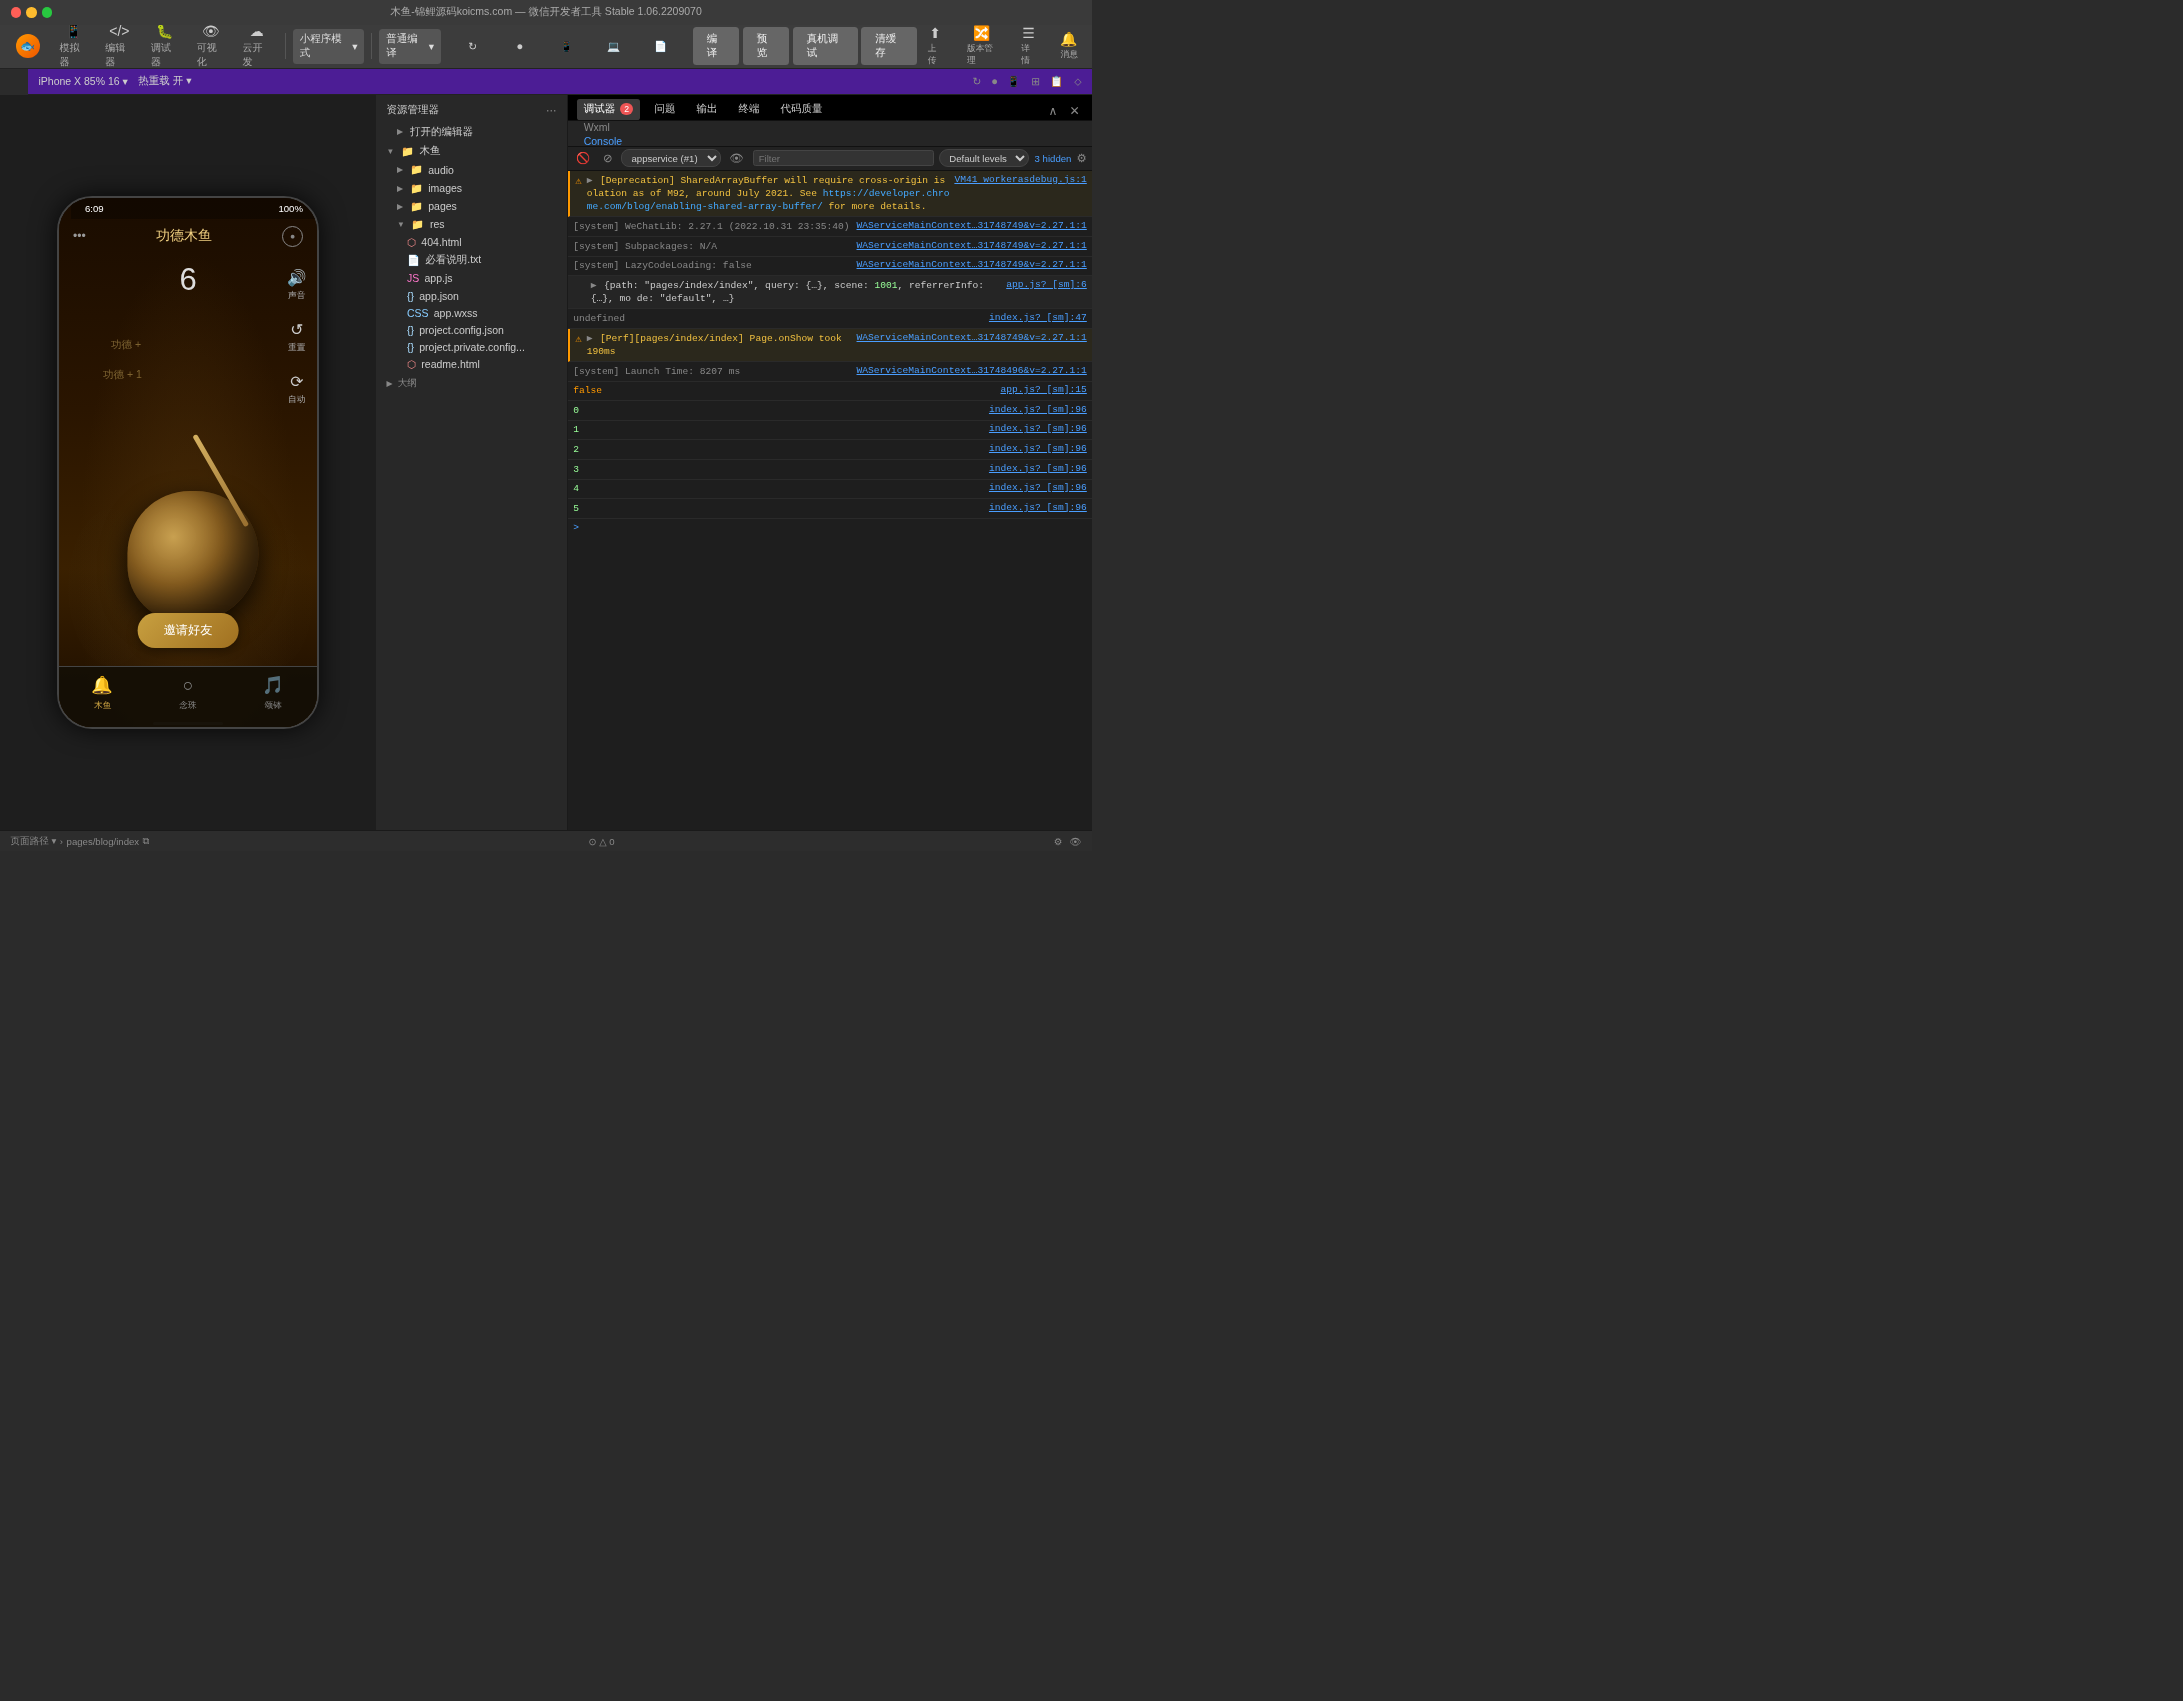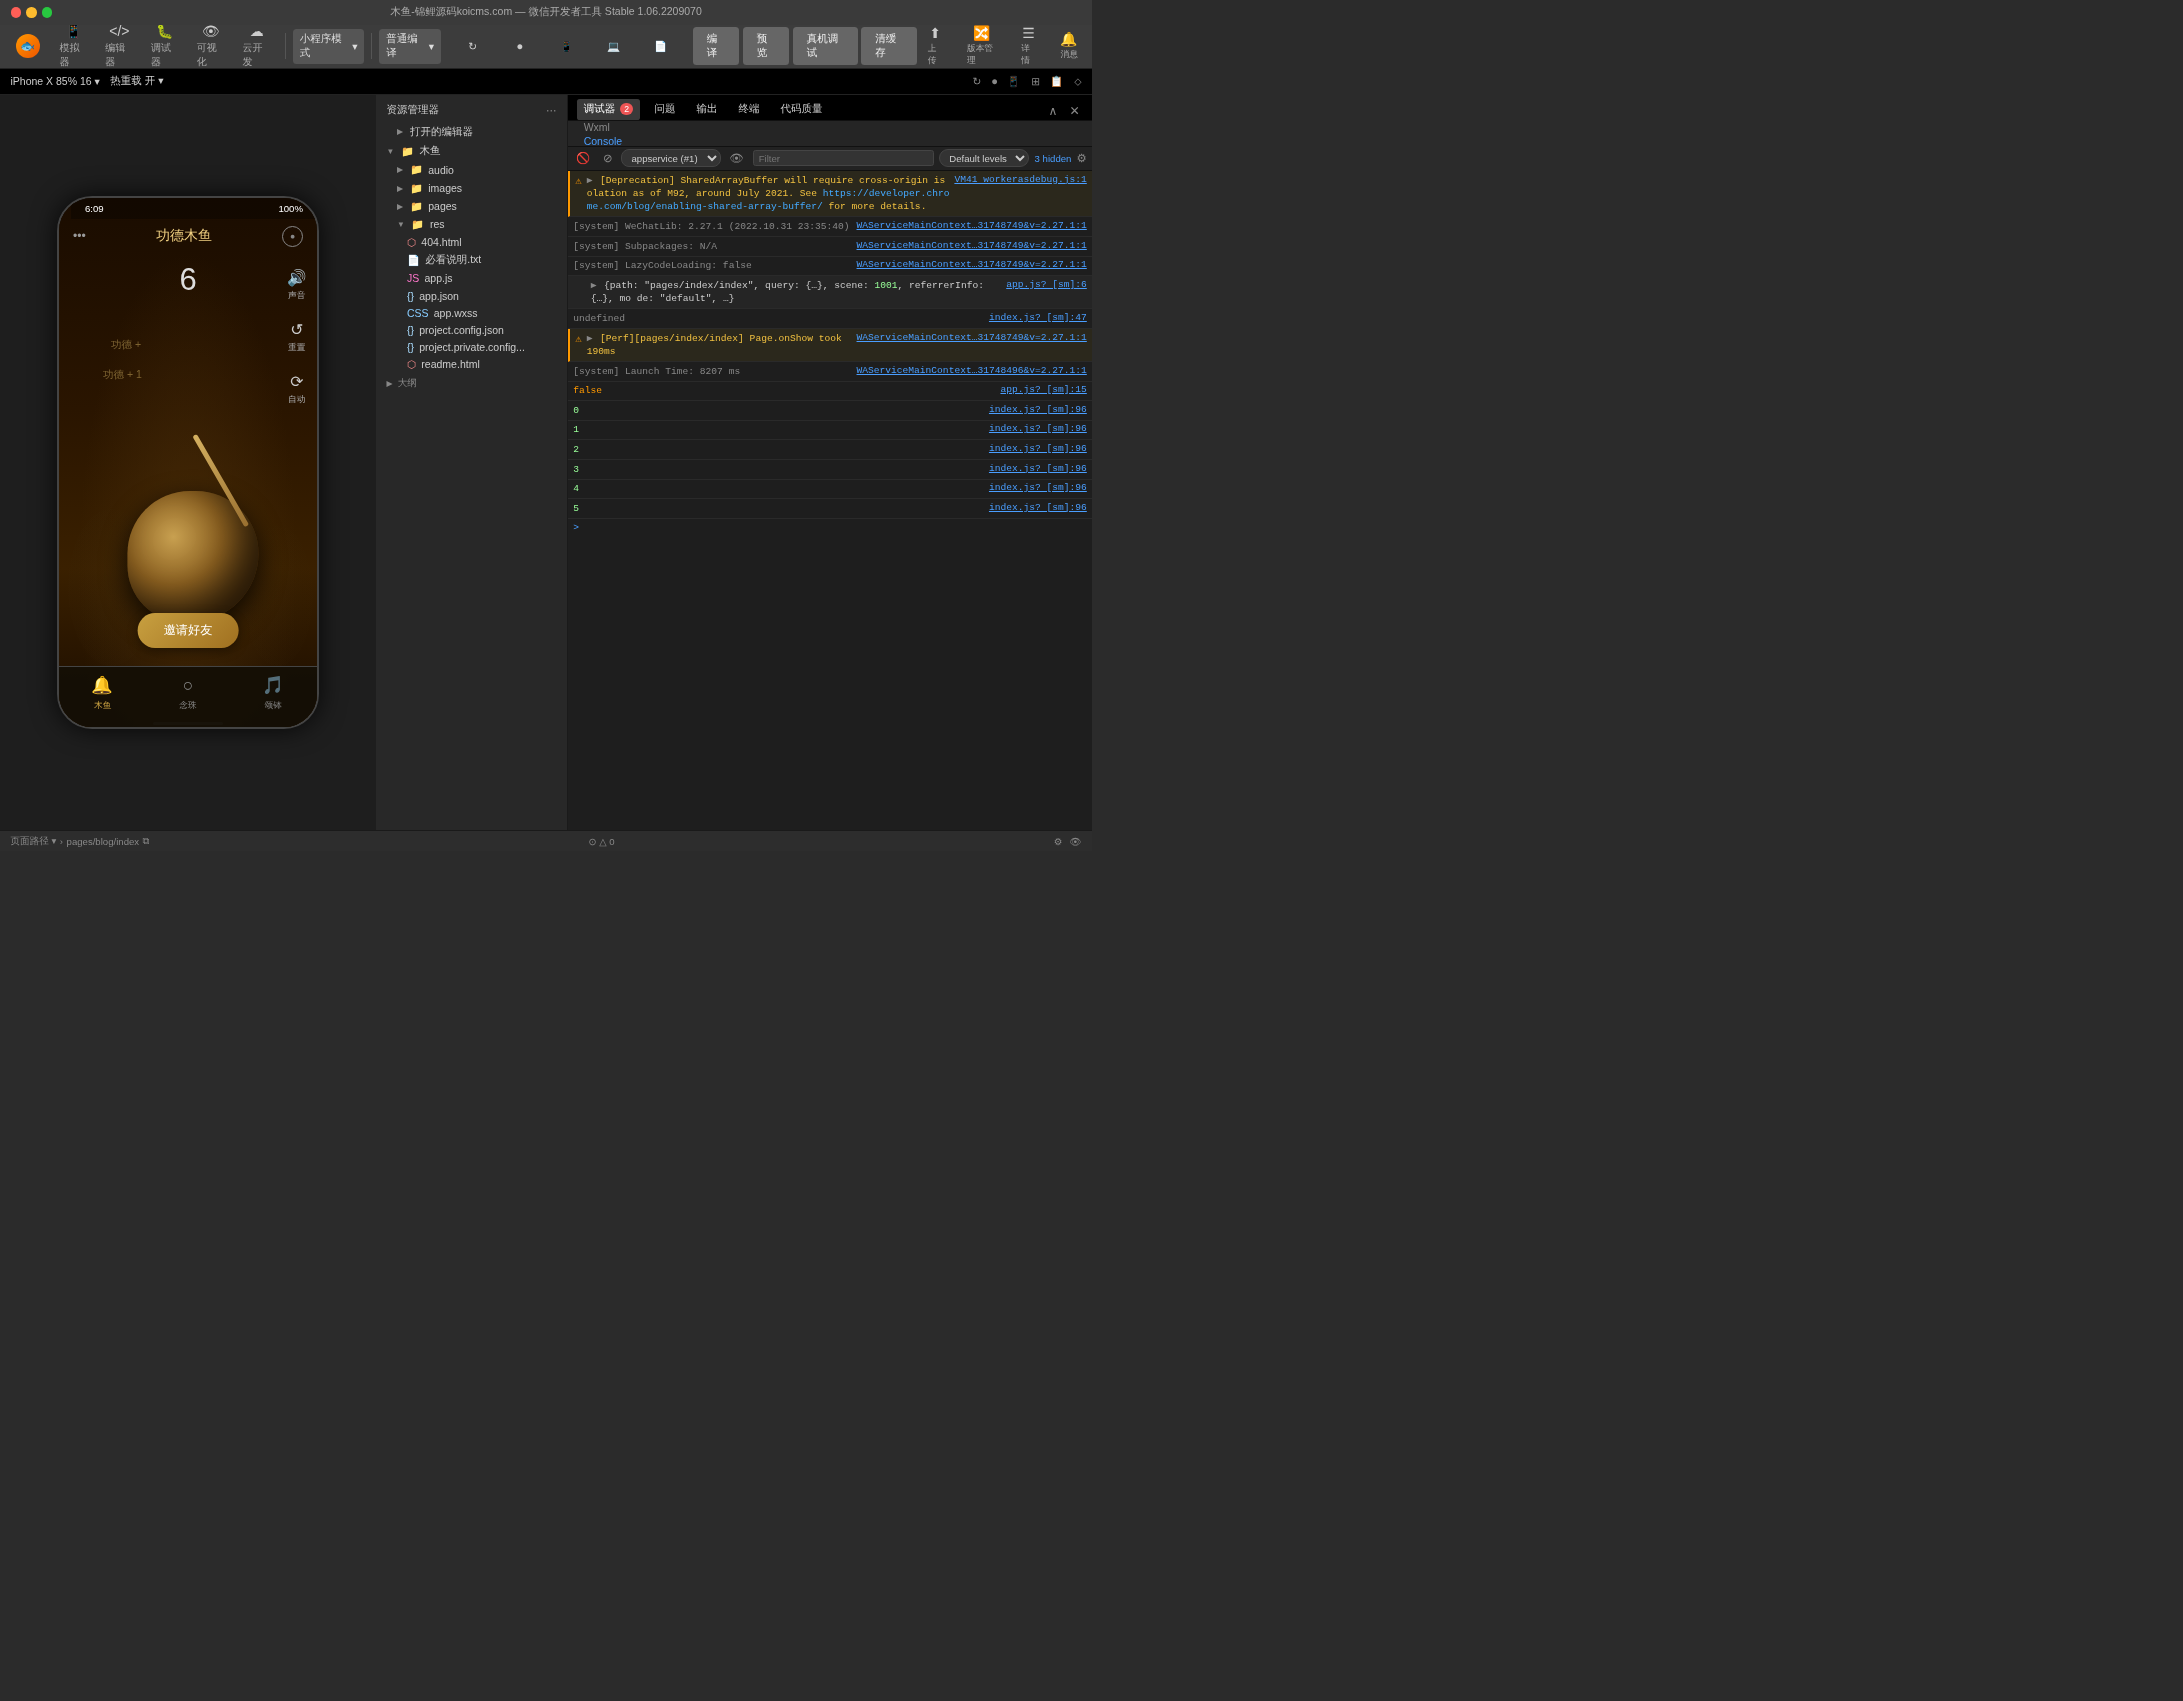--- a/index.html
+++ b/index.html
@@ -101,26 +101,27 @@
       gap: 1.7px;
       cursor: pointer;
       padding: 3.5px 7px;
     }
     .toolbar-right-btn .icon { font-size: 14px; color: #ccc; }
     .toolbar-right-btn .label { font-size: 8.7px; color: #aaa; }
 
     
     .device-bar {
       height: 26px;
-      background: #000000;
+      background: #4c1d95;
       display: flex;
       align-items: center;
       padding: 0 10.5px;
       gap: 10.5px;
       border-bottom: 0.9px solid #222;
+      margin-left: 28px;
     }
     .device-select {
       color: #ccc;
       font-size: 10.5px;
       cursor: pointer;
     }
     .device-bar-icons {
       display: flex;
       gap: 10.5px;
       margin-left: auto;

